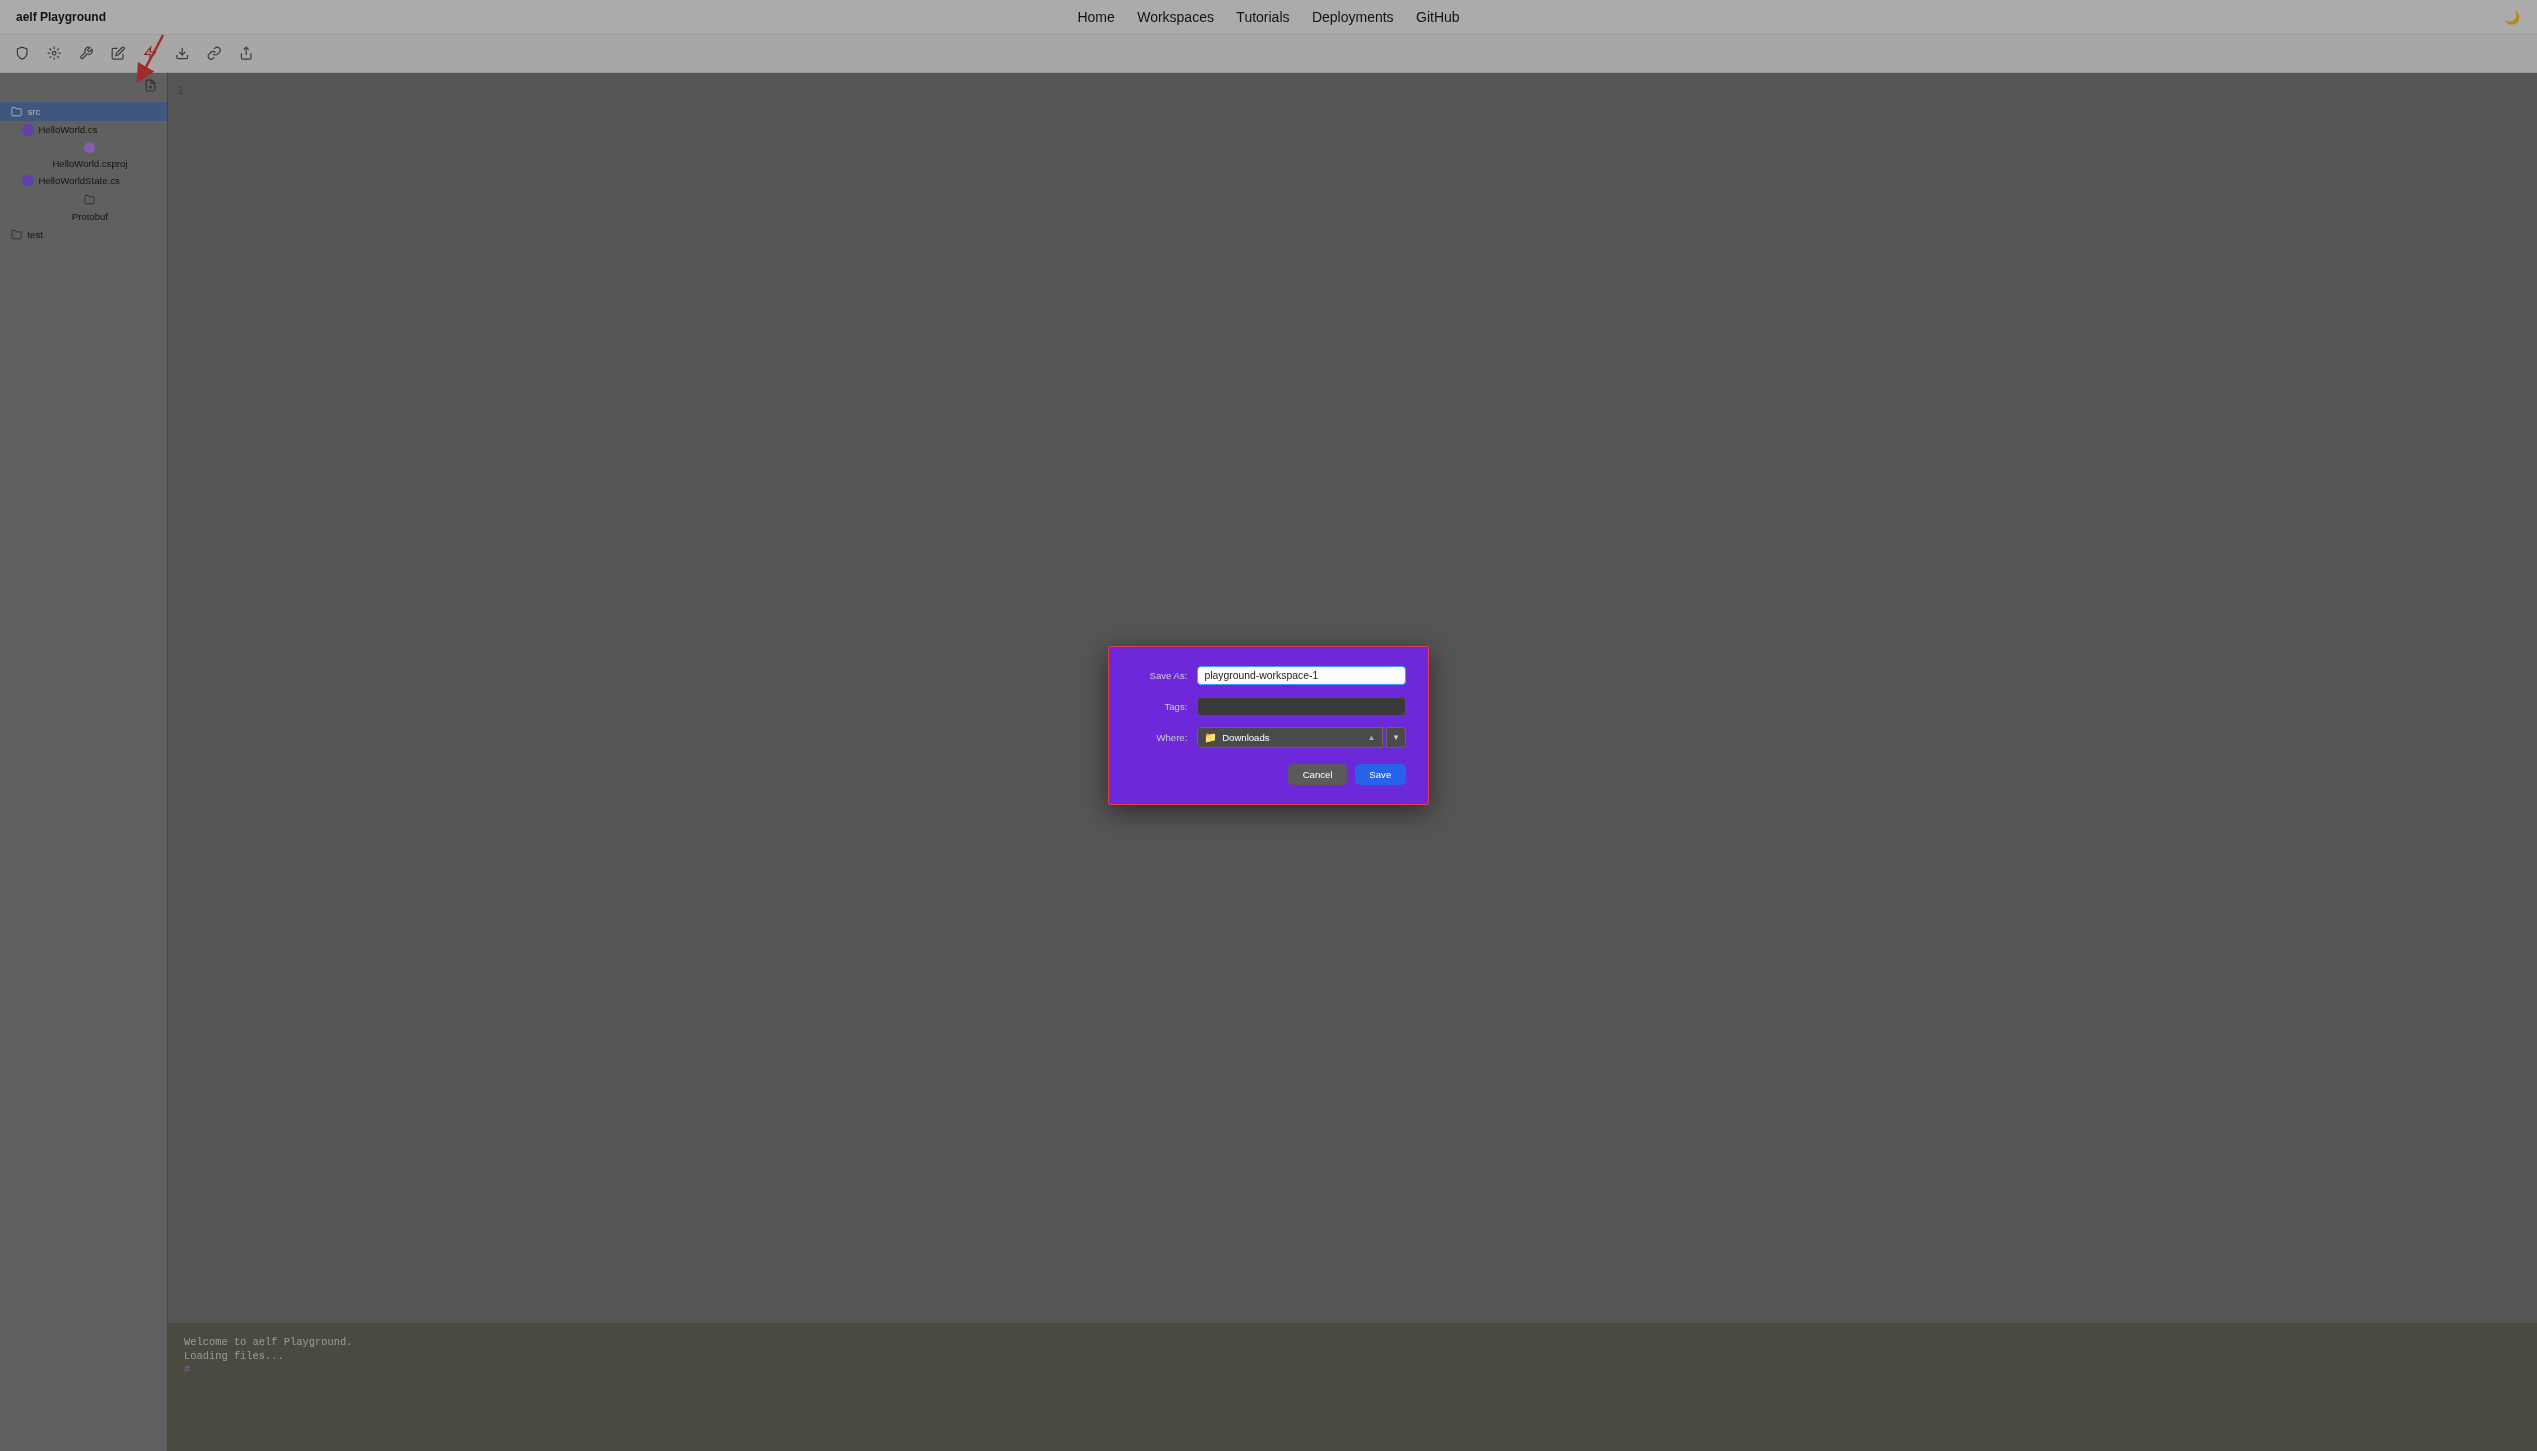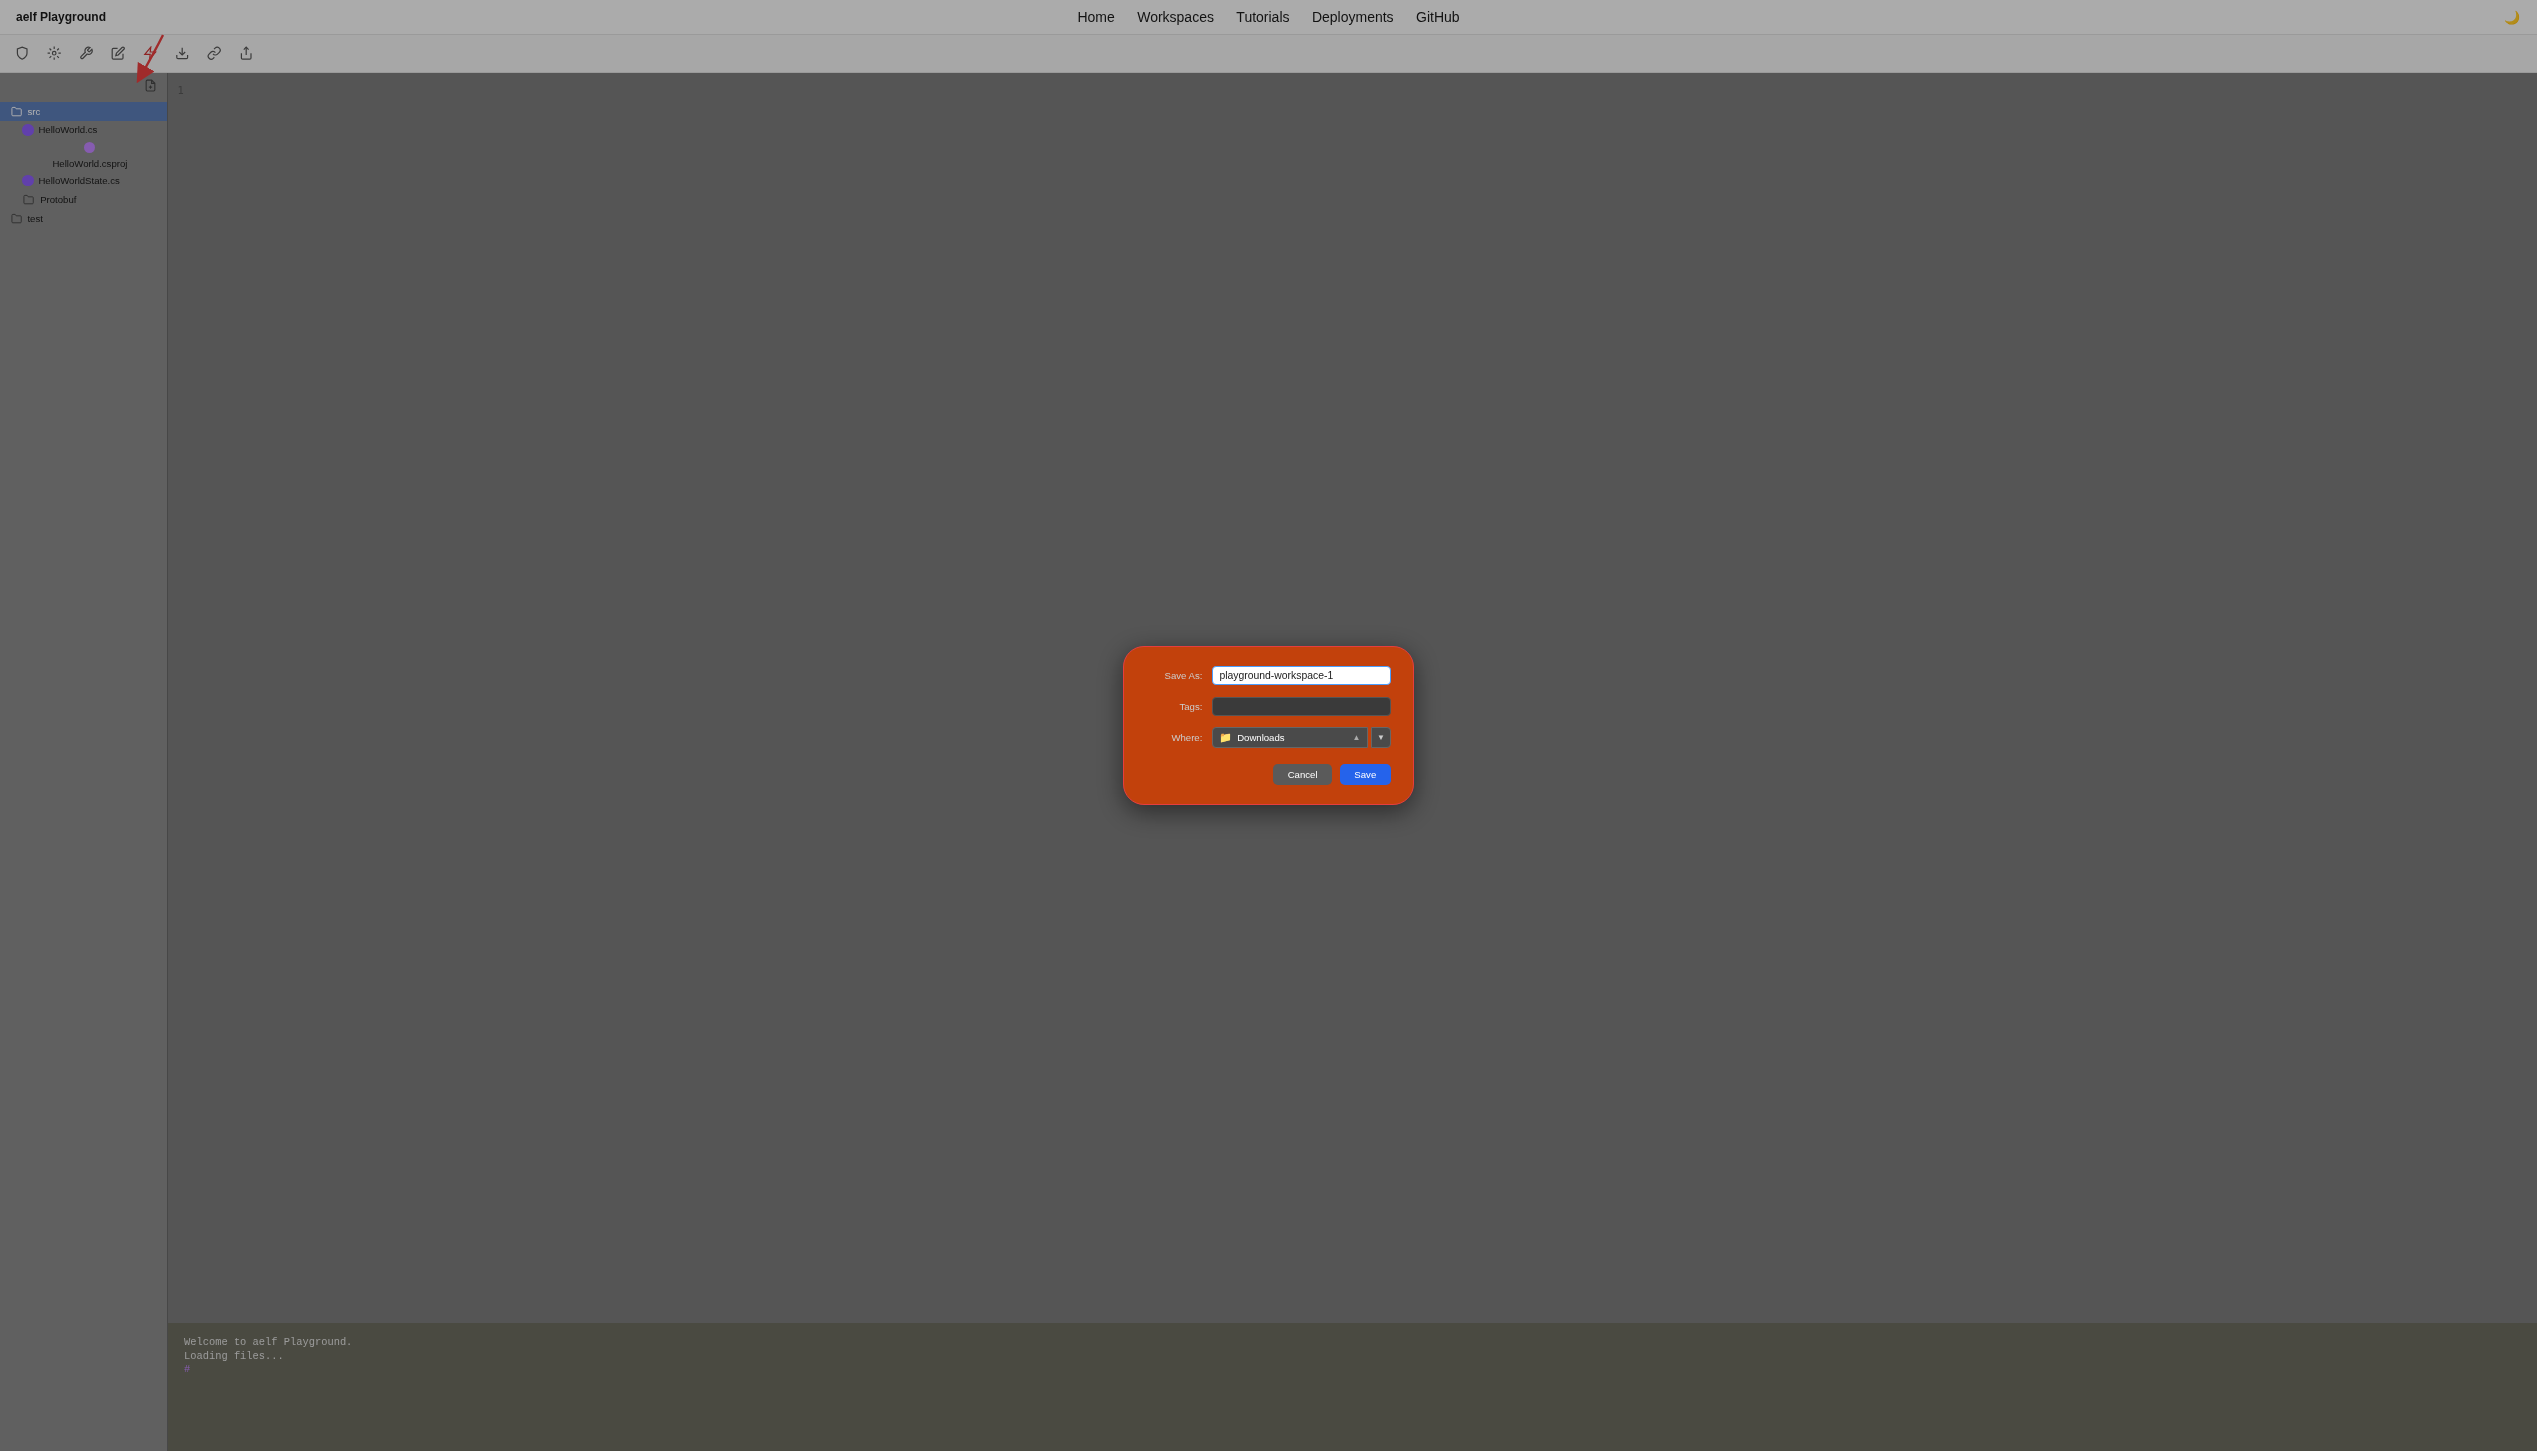--- a/index.html
+++ b/index.html
@@ -170,24 +170,24 @@
     .modal-overlay {
       position: fixed;
       top: 0; left: 0; right: 0; bottom: 0;
       background: rgba(0,0,0,0.3);
       display: flex;
       align-items: center;
       justify-content: center;
       z-index: 1000;
     }
     .modal {
-      background: #c2410c;
-      border-radius: 21px;
+      background: #6d28d9;
+      border-radius: 2px;
       padding: 19px 22.4px;
-      width: 291px;
+      width: 321px;
       border: 1.6px solid #e53e3e;
       box-shadow: 0 6.4px 26px rgba(0,0,0,0.5);
     }
     .modal-row {
       display: flex;
       align-items: center;
       margin-bottom: 11.2px;
       gap: 9.6px;
     }
     .modal-label {
@@ -381,21 +381,21 @@
     <div class="sidebar-item" style="padding-left:22.4px;flex-direction:column;">
       <span class="csproj-icon"></span>
       <span>HelloWorld.csproj</span>
     </div>
 
     <div class="sidebar-item" style="padding-left:22.4px;">
       <span class="cs-icon"></span>
       <span>HelloWorldState.cs</span>
     </div>
 
-    <div class="sidebar-item" style="padding-left:22.4px;">
+    <div class="sidebar-item" style="padding-left:22.4px;flex-direction:column;">
       <span class="item-icon">
         <svg width="11.2" height="11.2" viewBox="0 0 24 24" fill="none" stroke="#444" stroke-width="2">
             <path d="M22 19a2 2 0 01-2 2H4a2 2 0 01-2-2V5a2 2 0 012-2h5l2 3h9a2 2 0 012 2z"></path>
           </svg>
       </span>
       <span>Protobuf</span>
     </div>
 
     <div class="sidebar-item">
       <span class="item-icon">

